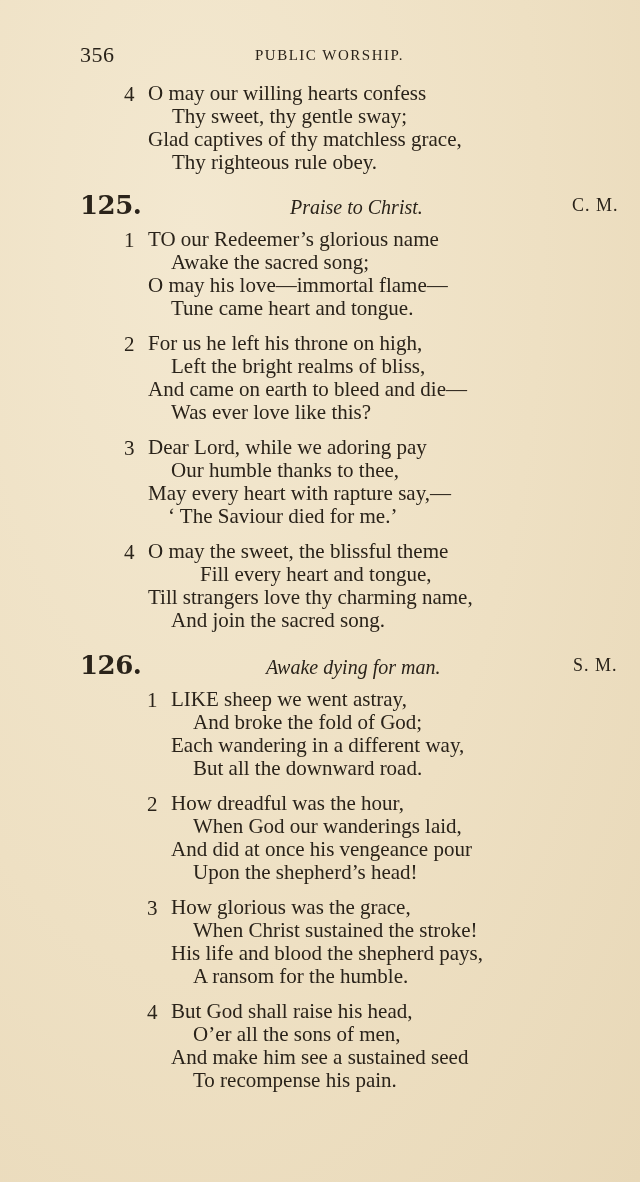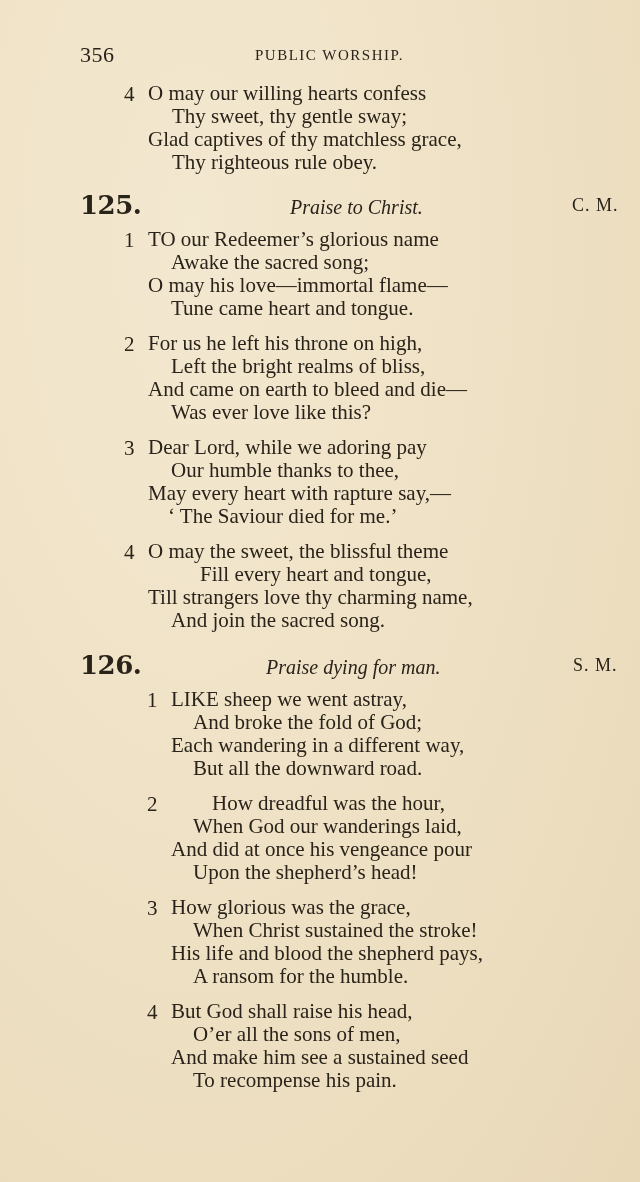--- a/index.html
+++ b/index.html
@@ -65,31 +65,31 @@
 
     <span class="num" style="left:124px;top:540px;">4</span>
     <span class="line" style="left:148px;top:540px;">O may the sweet, the blissful theme</span>
     <span class="line" style="left:171px;top:563px;margin-left:29px;">Fill every heart and tongue,</span>
     <span class="line" style="left:148px;top:586px;">Till strangers love thy charming name,</span>
     <span class="line" style="left:171px;top:609px;">And join the sacred song.</span>
   </div>
 
   <div>
     <span class="abs hymn-number" style="left:80px;top:650px;">126.</span>
-    <span class="abs hymn-title" style="left:266px;top:656px;">Praise dying for man.</span>
+    <span class="abs hymn-title" style="left:266px;top:656px;">Awake dying for man.</span>
     <span class="abs meter" style="left:573px;top:655px;">S. M.</span>
 
     <span class="num" style="left:147px;top:688px;">1</span>
     <span class="line" style="left:171px;top:688px;">LIKE sheep we went astray,</span>
     <span class="line" style="left:193px;top:711px;">And broke the fold of God;</span>
     <span class="line" style="left:171px;top:734px;">Each wandering in a different way,</span>
     <span class="line" style="left:193px;top:757px;">But all the downward road.</span>
 
     <span class="num" style="left:147px;top:792px;">2</span>
-    <span class="line" style="left:171px;top:792px;margin-left:41px;">How dreadful was the hour,</span>
+    <span class="line" style="left:171px;top:792px;">How dreadful was the hour,</span>
     <span class="line" style="left:193px;top:815px;">When God our wanderings laid,</span>
     <span class="line" style="left:171px;top:838px;">And did at once his vengeance pour</span>
     <span class="line" style="left:193px;top:861px;">Upon the shepherd’s head!</span>
 
     <span class="num" style="left:147px;top:896px;">3</span>
     <span class="line" style="left:171px;top:896px;">How glorious was the grace,</span>
     <span class="line" style="left:193px;top:919px;">When Christ sustained the stroke!</span>
     <span class="line" style="left:171px;top:942px;">His life and blood the shepherd pays,</span>
     <span class="line" style="left:193px;top:965px;">A ransom for the humble.</span>
 

